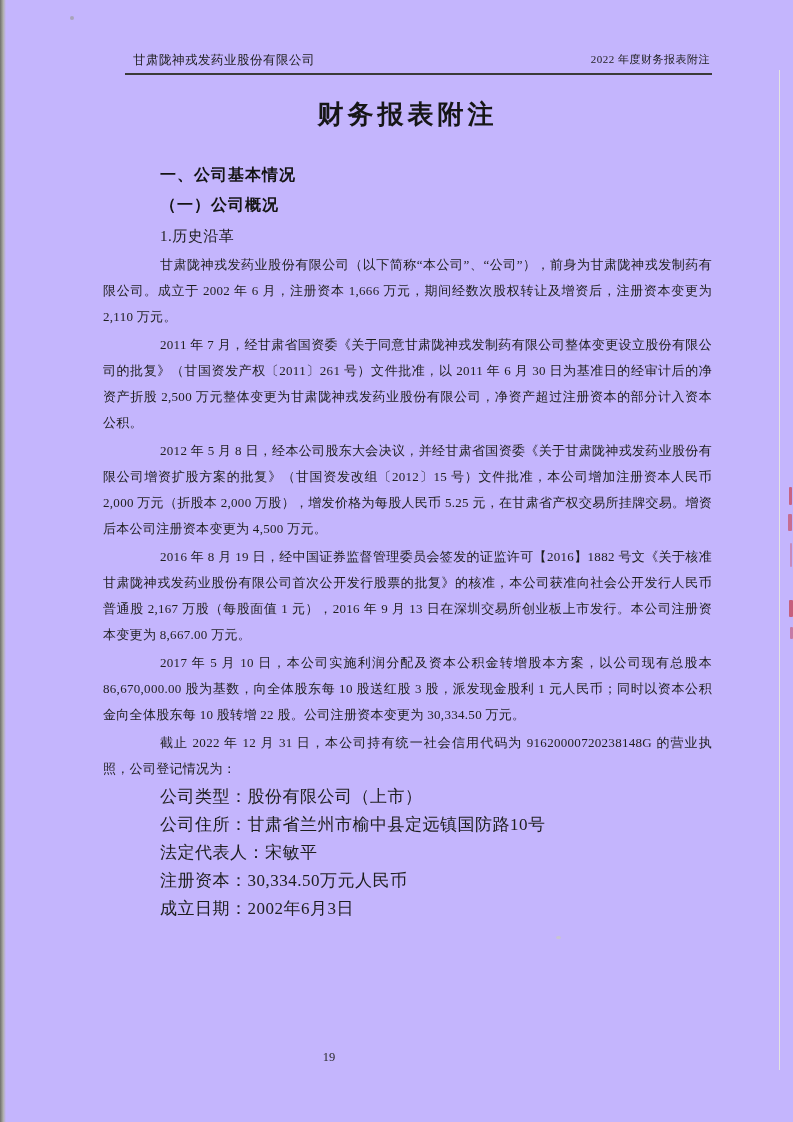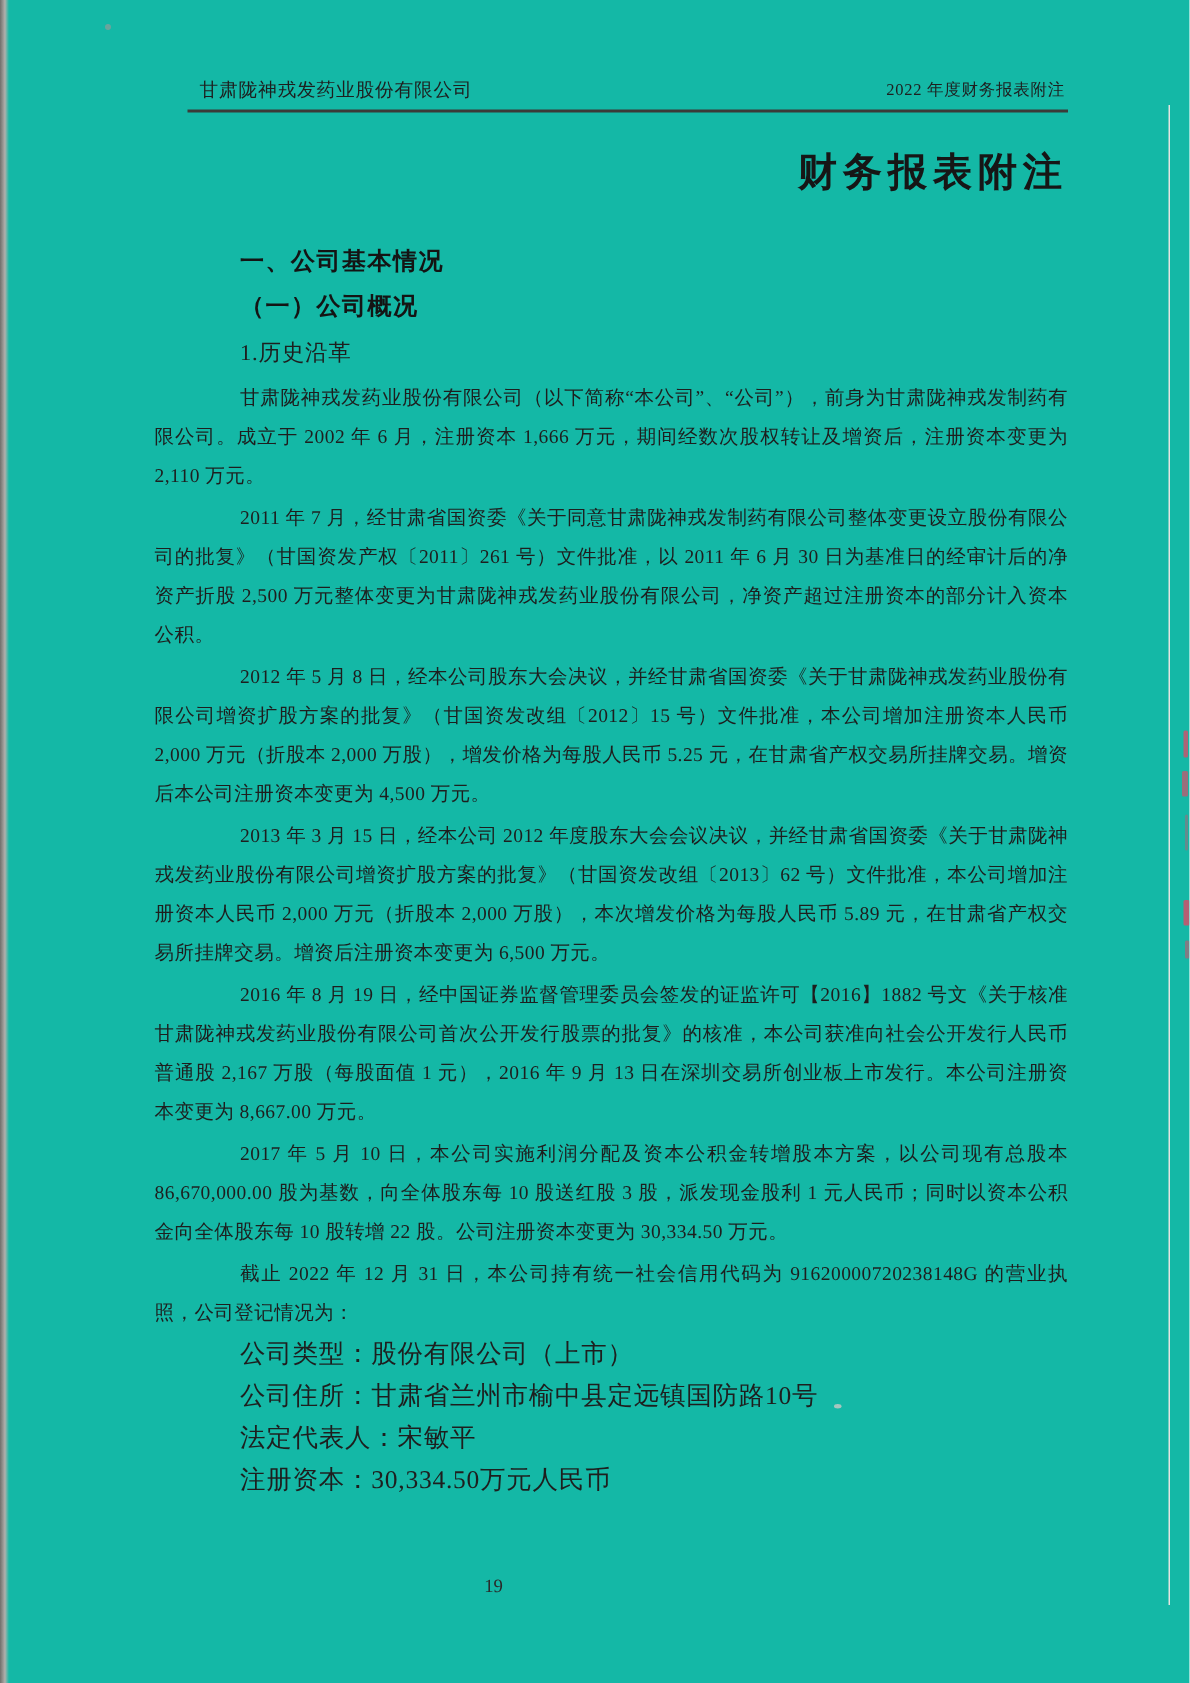--- a/index.html
+++ b/index.html
@@ -1,18 +1,18 @@
 <!DOCTYPE html>
 <html><head>
 <meta charset="utf-8">
 <style>
   html,body { margin:0; padding:0; background:#ffffff; }
   .page {
     position:relative; width:793px; height:1122px;
-    background:#14b8a6; overflow:hidden;
+    background:#c4b5fd; overflow:hidden;
     font-family:"Liberation Serif","DejaVu Serif",serif;
     color:#1e1e1e;
   }
   
   .scan-edge-left {
     position:absolute; left:0; top:0; width:6px; height:1122px;
     background:linear-gradient(to right,#6f6f6b,#b0b0ac 55%,rgba(253,253,251,0));
   }
   .scan-edge-right {
     position:absolute; left:779px; top:70px; width:1px; height:1000px;
@@ -29,21 +29,21 @@
   .rm5 { left:790px; top:627px; width:3px; height:12px; opacity:.6; }
 
   
   .hdr-left  { position:absolute; left:133px; top:52px; font-size:12.5px; letter-spacing:.5px; }
   .hdr-right { position:absolute; right:83px; top:52px; font-size:11px; letter-spacing:.5px; }
   .hdr-rule  { position:absolute; left:125px; top:73px; width:587px; height:2px; background:#3b3b38; }
 
   
   .doc-title {
     position:absolute; left:103px; top:97px; width:609px;
-    text-align:right; font-size:26px; font-weight:bold; letter-spacing:4px;
+    text-align:center; font-size:26px; font-weight:bold; letter-spacing:4px;
     font-family:"Liberation Sans","DejaVu Sans",sans-serif; color:#161616;
   }
 
   
   .content { position:absolute; left:103px; top:161px; width:609px; }
   .h-sec, .h-sub {
     font-family:"Liberation Sans","DejaVu Sans",sans-serif;
     font-size:16px; font-weight:bold; line-height:27px;
     padding-left:57px; margin:0; color:#141414; letter-spacing:1px;
   }
@@ -80,26 +80,26 @@
   <div class="doc-title">财务报表附注</div>
 
   <div class="content">
     <p class="h-sec">一、公司基本情况</p>
     <p class="h-sub">（一）公司概况</p>
     <p class="h-item">1.历史沿革</p>
 
     <p class="para">甘肃陇神戎发药业股份有限公司（以下简称“本公司”、“公司”），前身为甘肃陇神戎发制药有限公司。成立于 2002 年 6 月，注册资本 1,666 万元，期间经数次股权转让及增资后，注册资本变更为 2,110 万元。</p>
     <p class="para">2011 年 7 月，经甘肃省国资委《关于同意甘肃陇神戎发制药有限公司整体变更设立股份有限公司的批复》（甘国资发产权〔2011〕261 号）文件批准，以 2011 年 6 月 30 日为基准日的经审计后的净资产折股 2,500 万元整体变更为甘肃陇神戎发药业股份有限公司，净资产超过注册资本的部分计入资本公积。</p>
     <p class="para">2012 年 5 月 8 日，经本公司股东大会决议，并经甘肃省国资委《关于甘肃陇神戎发药业股份有限公司增资扩股方案的批复》（甘国资发改组〔2012〕15 号）文件批准，本公司增加注册资本人民币 2,000 万元（折股本 2,000 万股），增发价格为每股人民币 5.25 元，在甘肃省产权交易所挂牌交易。增资后本公司注册资本变更为 4,500 万元。</p>
-    <p class="para">2013 年 3 月 15 日，经本公司 2012 年度股东大会会议决议，并经甘肃省国资委《关于甘肃陇神戎发药业股份有限公司增资扩股方案的批复》（甘国资发改组〔2013〕62 号）文件批准，本公司增加注册资本人民币 2,000 万元（折股本 2,000 万股），本次增发价格为每股人民币 5.89 元，在甘肃省产权交易所挂牌交易。增资后注册资本变更为 6,500 万元。</p>
     <p class="para">2016 年 8 月 19 日，经中国证券监督管理委员会签发的证监许可【2016】1882 号文《关于核准甘肃陇神戎发药业股份有限公司首次公开发行股票的批复》的核准，本公司获准向社会公开发行人民币普通股 2,167 万股（每股面值 1 元），2016 年 9 月 13 日在深圳交易所创业板上市发行。本公司注册资本变更为 8,667.00 万元。</p>
     <p class="para">2017 年 5 月 10 日，本公司实施利润分配及资本公积金转增股本方案，以公司现有总股本 86,670,000.00 股为基数，向全体股东每 10 股送红股 3 股，派发现金股利 1 元人民币；同时以资本公积金向全体股东每 10 股转增 22 股。公司注册资本变更为 30,334.50 万元。</p>
 
     <p class="para">截止 2022 年 12 月 31 日，本公司持有统一社会信用代码为 91620000720238148G 的营业执照，公司登记情况为：</p>
 
     <p class="reg-item">公司类型：股份有限公司（上市）</p>
     <p class="reg-item">公司住所：甘肃省兰州市榆中县定远镇国防路10号</p>
     <p class="reg-item">法定代表人：宋敏平</p>
     <p class="reg-item">注册资本：30,334.50万元人民币</p>
+    <p class="reg-item">成立日期：2002年6月3日</p>
   </div>
 
   <div class="page-num">19</div>
 </div>
 
 </body></html>

